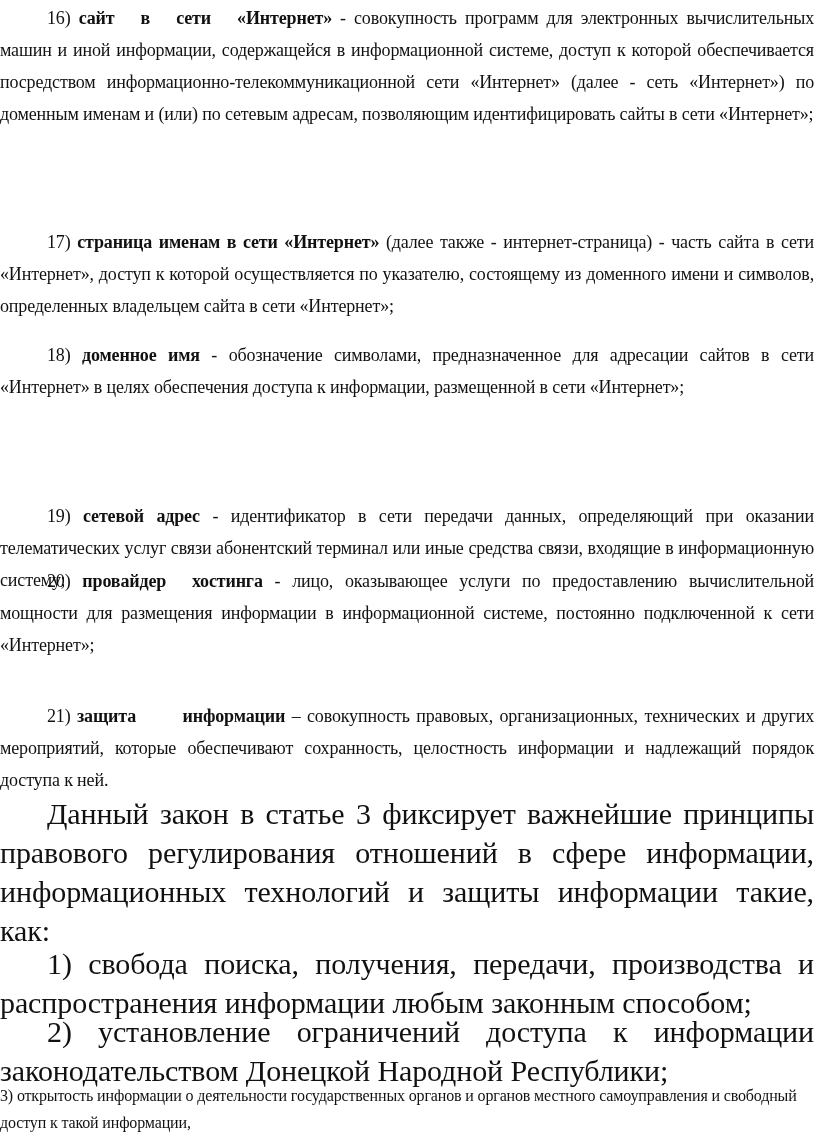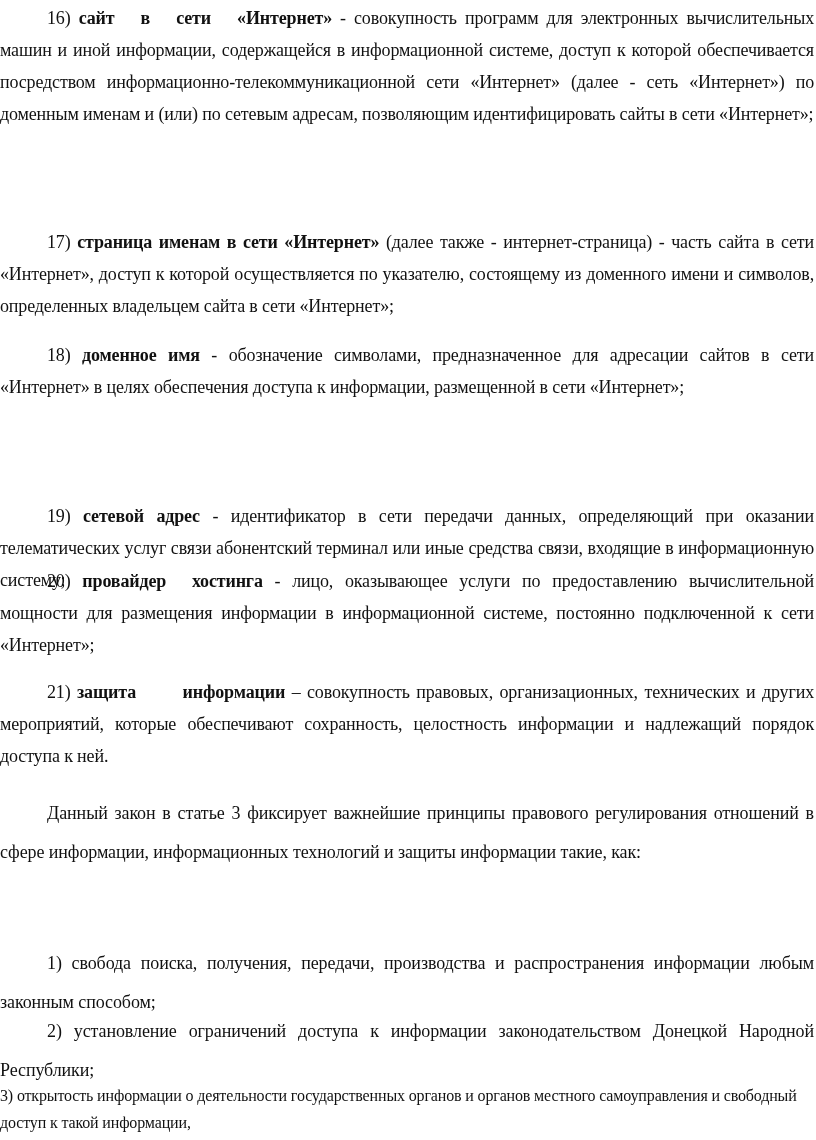--- a/index.html
+++ b/index.html
@@ -30,21 +30,21 @@
       text-align-last: left;
       font-size: 18px;
       line-height: 32px;
       text-indent: 47px;
       letter-spacing: -0.15px;
     }
     .para .term {
       font-weight: bold;
     }
     .para.large {
-      font-size: 18px;
+      font-size: 30px;
       line-height: 39px;
       letter-spacing: -0.1px;
     }
     .para.tight {
       font-size: 16px;
       line-height: 27px;
       text-indent: 0;
       width: 814px;
     }
   </style>
@@ -56,21 +56,21 @@
   <p class="para" style="top:2px; word-spacing:0px;"><span>16)</span> <span class="term" style="word-spacing:18px;">сайт в сети «Интернет»</span><span> - </span><span>совокупность программ для электронных вычислительных машин и иной информации, содержащейся в информационной системе, доступ к которой обеспечивается посредством информационно-телекоммуникационной сети «Интернет» (далее - сеть «Интернет») по доменным именам и (или) по сетевым адресам, позволяющим идентифицировать сайты в сети «Интернет»;</span></p>
 
   <p class="para" style="top:226px;"><span>17)</span> <span class="term">страница именам в сети «Интернет»</span><span> </span><span>(далее также - интернет-страница) - часть сайта в сети «Интернет», доступ к которой осуществляется по указателю, состоящему из доменного имени и символов, определенных владельцем сайта в сети «Интернет»;</span></p>
 
   <p class="para" style="top:339px;"><span>18)</span> <span class="term">доменное имя</span><span> - </span><span>обозначение символами, предназначенное для адресации сайтов в сети «Интернет» в целях обеспечения доступа к информации, размещенной в сети «Интернет»;</span></p>
 
   <p class="para" style="top:452px;margin-top:48px;"><span>19)</span> <span class="term">сетевой адрес</span><span> - </span><span>идентификатор в сети передачи данных, определяющий при оказании телематических услуг связи абонентский терминал или иные средства связи, входящие в информационную систему;</span></p>
 
   <p class="para" style="top:565px;"><span>20)</span> <span class="term" style="word-spacing:14px;">провайдер хостинга</span><span> - </span><span>лицо, оказывающее услуги по предоставлению вычислительной мощности для размещения информации в информационной системе, постоянно подключенной к сети «Интернет»;</span></p>
 
-  <p class="para" style="top:676px;"><span>21)</span> <span class="term" style="word-spacing:40px;">защита информации</span><span> – </span><span>совокупность правовых, организационных, технических и других мероприятий, которые обеспечивают сохранность, целостность информации и надлежащий порядок доступа к ней.</span></p>
+  <p class="para" style="top:700px;"><span>21)</span> <span class="term" style="word-spacing:40px;">защита информации</span><span> – </span><span>совокупность правовых, организационных, технических и других мероприятий, которые обеспечивают сохранность, целостность информации и надлежащий порядок доступа к ней.</span></p>
 
   <p class="para large" style="top:794px;">Данный закон в статье 3 фиксирует важнейшие принципы правового регулирования отношений в сфере информации, информационных технологий и защиты информации такие, как:</p>
 
   <p class="para large" style="top:944px;"><span>1)</span> <span>свобода поиска, получения, передачи, производства и распространения информации любым законным способом;</span></p>
 
   <p class="para large" style="top:998px;margin-top:14px;"><span>2)</span> <span>установление ограничений доступа к информации законодательством Донецкой Народной Республики;</span></p>
 
   <p class="para tight" style="top:1082px; text-align:left;"><span>3)</span> <span>открытость информации о деятельности государственных органов и органов местного самоуправления и свободный доступ к такой информации,</span></p>
 
 </div>

